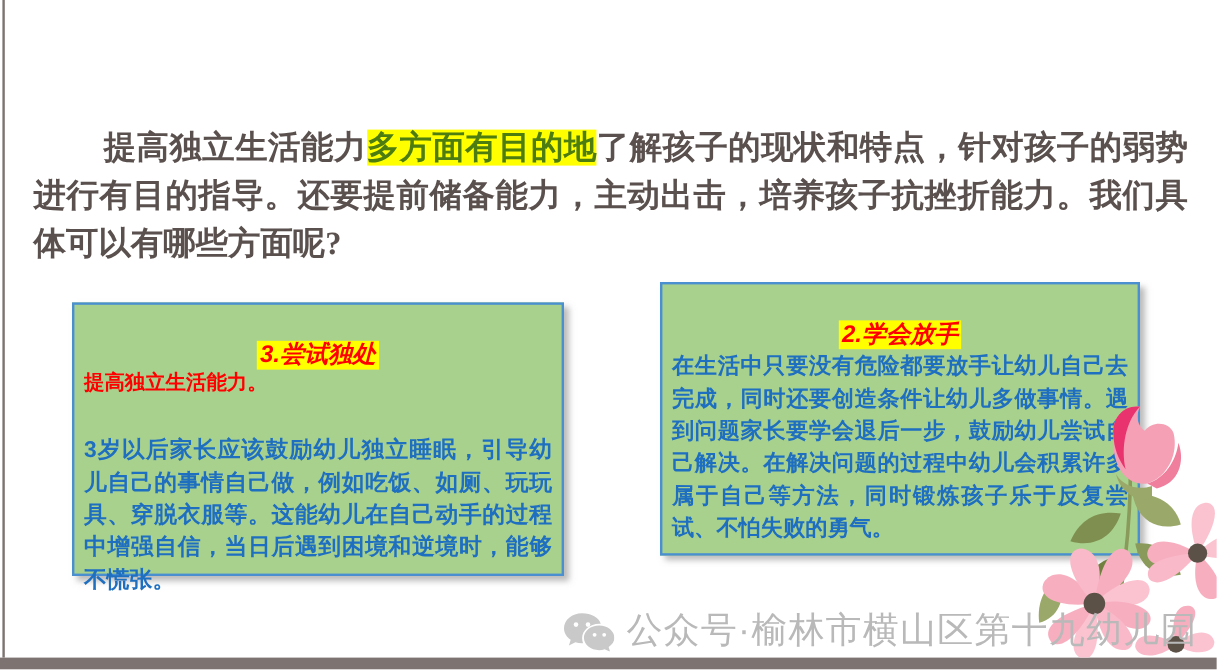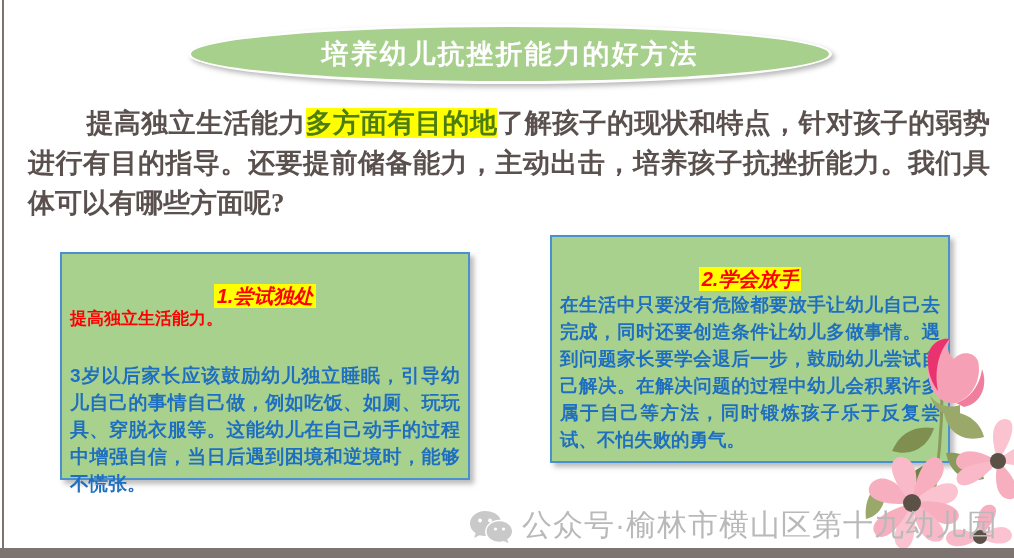--- a/index.html
+++ b/index.html
@@ -148,33 +148,28 @@
   }
 </style>
 </head>
 <body>
 
 <div id="slide">
 
   <div class="frame-left"></div>
   <div class="frame-bottom"></div>
 
-  <div class="title-wrap">
-    <div class="title-ellipse">
-      <div class="title-text">培养幼儿抗挫折能力的好方法</div>
-    </div>
-  </div>
 
   <div class="intro">
     <span class="indent"></span><span>提高独立生活能力</span><span class="hl-yellow">多方面有目的地</span><span>了解孩子的现状和特点，针对孩子的弱势进行有目的指导。还要提前储备能力，主动出击，培养孩子抗挫折能力。我们具体可以有哪些方面呢?</span>
   </div>
 
   <div class="box box-left">
     <div class="box-heading">
-      <span>1.尝试独处</span>
+      <span>3.尝试独处</span>
     </div>
     <div class="box-subtitle">提高独立生活能力。</div>
     <div class="box-body">3岁以后家长应该鼓励幼儿独立睡眠，引导幼儿自己的事情自己做，例如吃饭、如厕、玩玩具、穿脱衣服等。这能幼儿在自己动手的过程中增强自信，当日后遇到困境和逆境时，能够不慌张。</div>
   </div>
 
   <div class="box box-right">
     <div class="box-heading">
       <span>2.学会放手</span>
     </div>
     <div class="box-body">在生活中只要没有危险都要放手让幼儿自己去完成，同时还要创造条件让幼儿多做事情。遇到问题家长要学会退后一步，鼓励幼儿尝试自己解决。在解决问题的过程中幼儿会积累许多属于自己等方法，同时锻炼孩子乐于反复尝试、不怕失败的勇气。</div>

